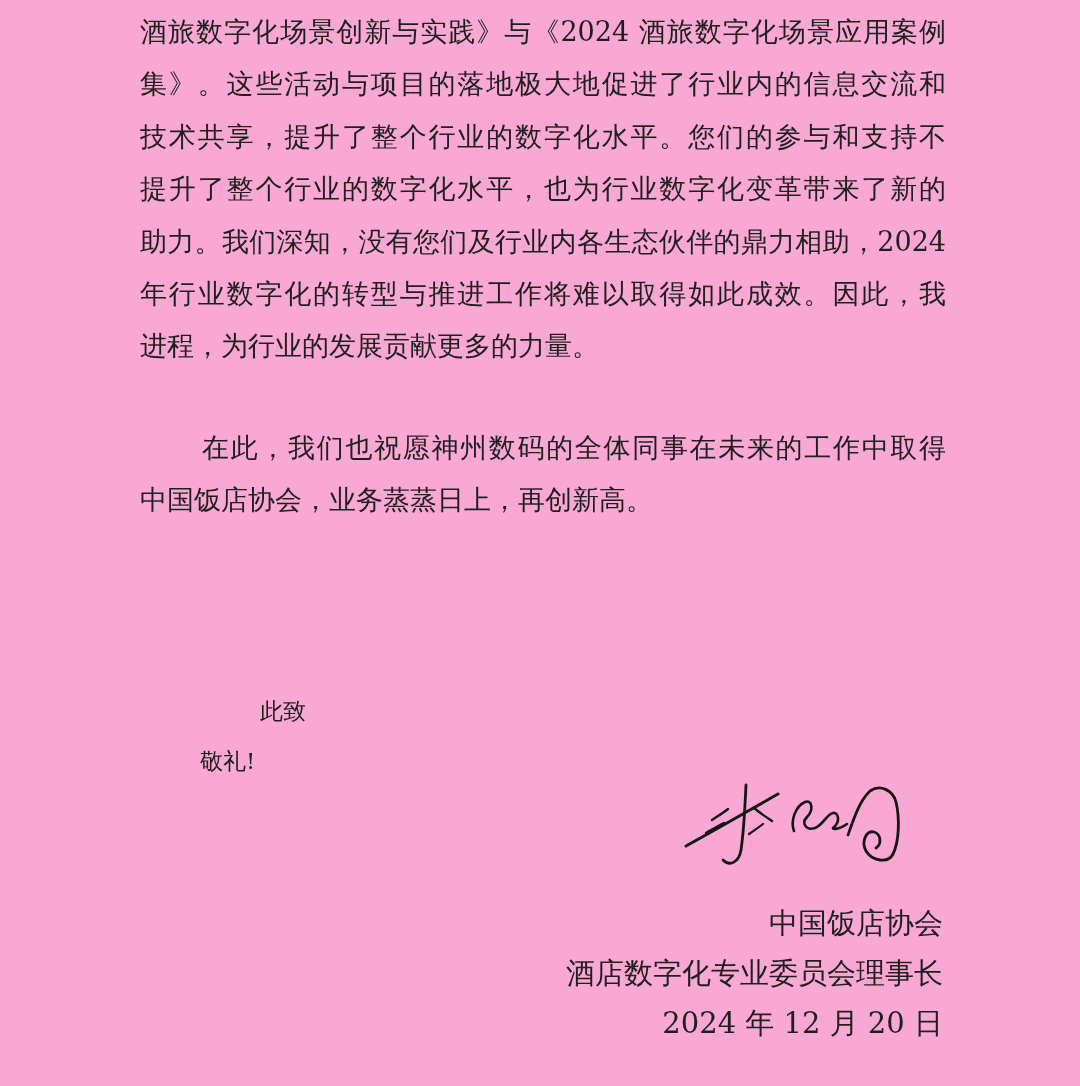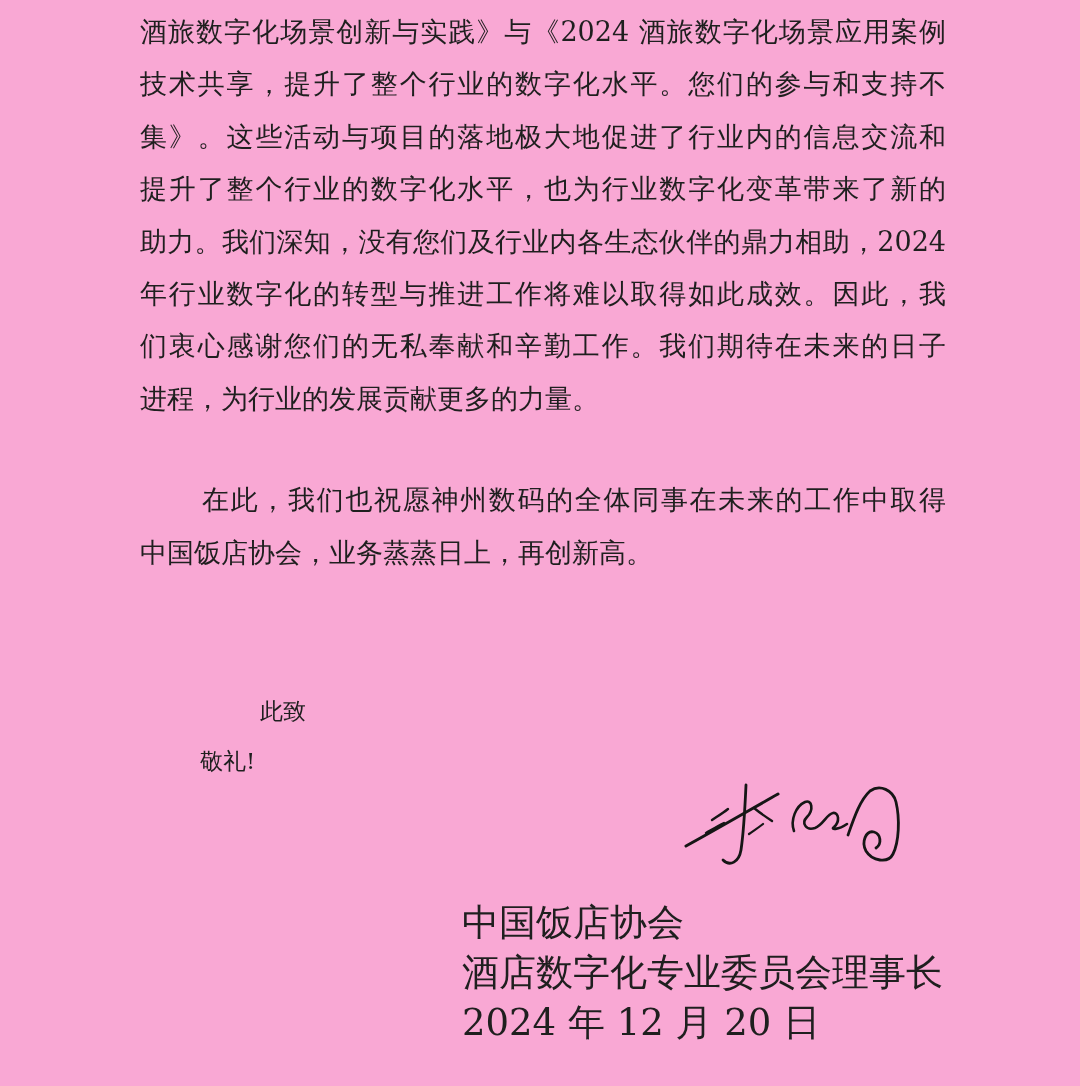--- a/index.html
+++ b/index.html
@@ -57,40 +57,39 @@
     stroke: #161616;
     stroke-linecap: round;
     stroke-linejoin: round;
   }
 
   
   .sig-block {
     position: absolute;
     right: 137px;
     top: 898px;
-    text-align: left;
-    font-size: 37px;
+    text-align: right;
+    font-size: 29px;
     line-height: 50px;
   }
   .sig-block div { height: 50px; }
 </style>
 </head>
 <body>
 
 <div class="page">
 
   <div class="body-text">
     <div>
       <div class="line just">酒旅数字化场景创新与实践》与《2024 酒旅数字化场景应用案例</div>
+      <div class="line just">集》。这些活动与项目的落地极大地促进了行业内的信息交流和</div>
       <div class="line just">技术共享，提升了整个行业的数字化水平。您们的参与和支持不</div>
-      <div class="line just">集》。这些活动与项目的落地极大地促进了行业内的信息交流和</div>
       <div class="line just">提升了整个行业的数字化水平，也为行业数字化变革带来了新的</div>
       <div class="line just">助力。我们深知，没有您们及行业内各生态伙伴的鼎力相助，2024</div>
       <div class="line just">年行业数字化的转型与推进工作将难以取得如此成效。因此，我</div>
-      <div class="line just">们衷心感谢您们的无私奉献和辛勤工作。我们期待在未来的日子</div>
       <div class="line">进程，为行业的发展贡献更多的力量。</div>
     </div>
     <div class="para2">
       <div class="line just indent">在此，我们也祝愿神州数码的全体同事在未来的工作中取得</div>
       <div class="line">中国饭店协会，业务蒸蒸日上，再创新高。</div>
     </div>
   </div>
 
   <div class="closing">
     <div class="salute1">此致</div>

